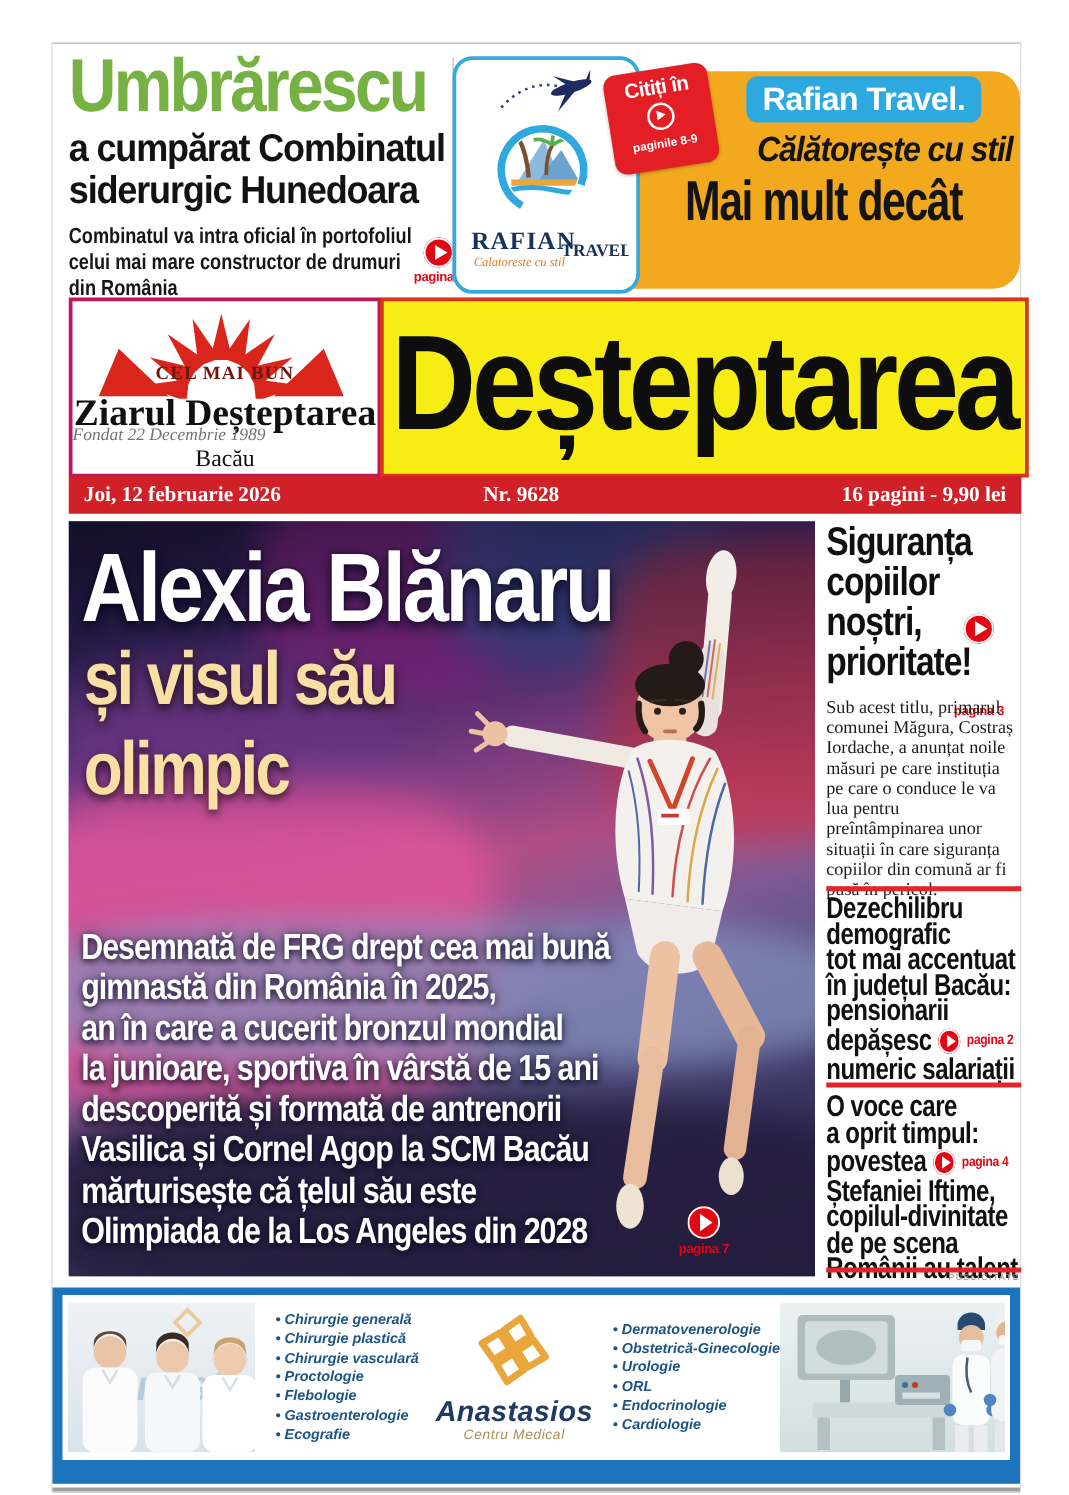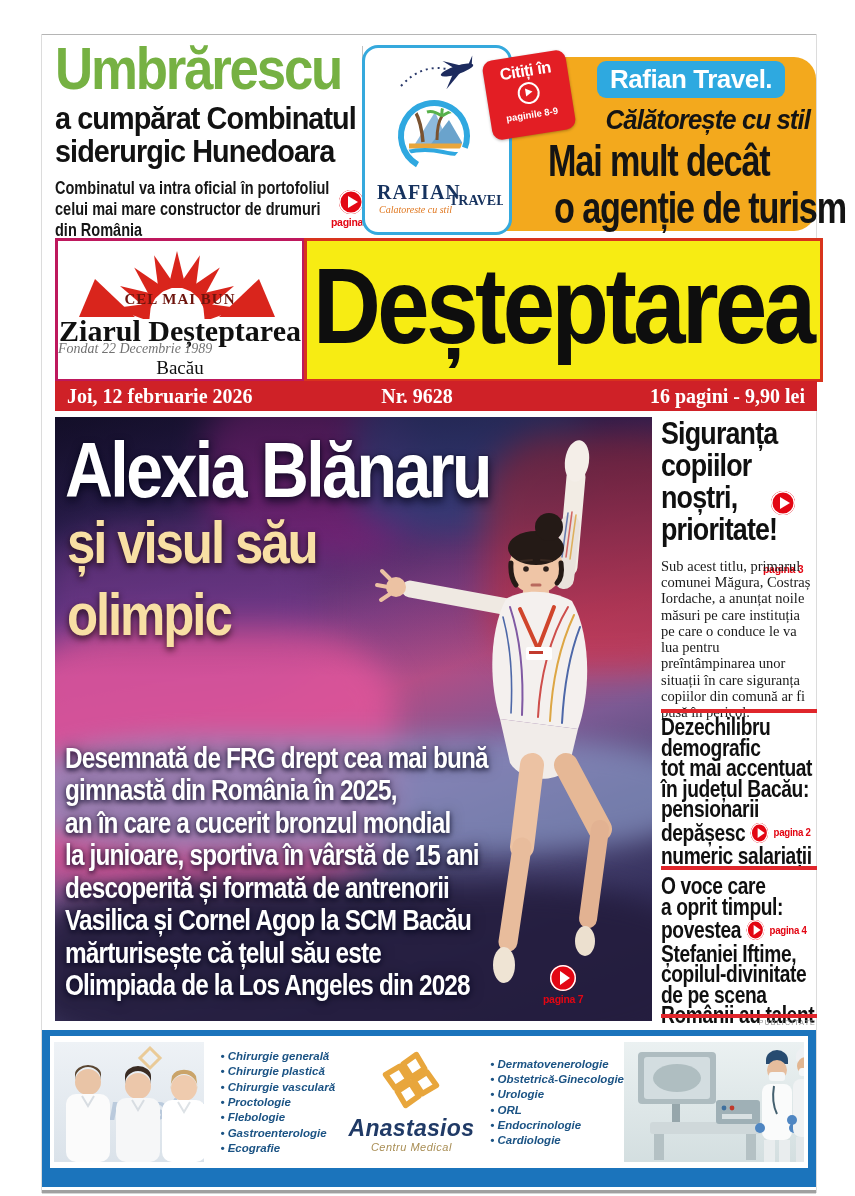--- a/index.html
+++ b/index.html
@@ -63,21 +63,21 @@
   .seal-motto{position:absolute;top:50px;width:100%;text-align:center;font-weight:bold;font-size:15px;color:#6e140d;letter-spacing:1px;}
   .seal-title{position:absolute;top:73px;width:100%;text-align:center;font-weight:bold;font-size:30px;color:#101010;}
   .seal-founded{position:absolute;top:100px;width:100%;text-align:left;font-style:italic;font-size:14px;color:#737373;}
   .seal-city{position:absolute;top:116px;width:100%;text-align:center;font-size:19px;color:#101010;}
   #mast-box{left:304px;top:238px;width:513px;height:138px;background:#F7EC13;border:3px solid #D8341D;overflow:hidden;}
   #mast-title{position:absolute;left:6px;top:-4px;font-size:108px;font-weight:bold;letter-spacing:-4px;color:#0e0e0e;
               line-height:138px;white-space:nowrap;transform:scaleX(.87);transform-origin:0 50%;}
 
   
   #info-bar{left:55px;top:381px;width:762px;height:30px;background:#CF2127;display:flex;align-items:center;
-            font-family:"Liberation Serif",serif;font-weight:bold;font-size:20px;color:#fff;}
+            font-family:"Liberation Serif",serif;font-weight:bold;font-size:17px;color:#fff;}
   #info-bar .d{width:270px;padding-left:12px;}
   #info-bar .i{width:160px;text-align:center;}
   #info-bar .w{width:230px;text-align:center;}
   #info-bar .p{flex:1;text-align:right;padding-right:12px;}
 
   
   #photo{left:55px;top:417px;width:597px;height:604px;overflow:hidden;
          background:linear-gradient(160deg,#1c1535 0%,#33245c 14%,#5c3584 26%,#8f4590 38%,#b14e86 48%,#7c5a94 60%,#4e4a78 72%,#35305c 84%,#262043 100%);}
   .blob{position:absolute;filter:blur(16px);border-radius:30%;}
   #b1{left:-50px;top:210px;width:390px;height:260px;background:#e0559b;opacity:.85;}
@@ -197,21 +197,20 @@
 
     <div class="ta-badge">
       <div class="l1">Citiți în</div>
       <span class="ring"></span>
       <div class="l2">paginile 8-9</div>
     </div>
 
     <div class="ta-brand">Rafian Travel.</div>
     <div class="ta-tagline">Călătorește cu stil</div>
     <div class="ta-big" id="ta-big1"><span>Mai mult decât</span></div>
-    <div class="ta-big" id="ta-big2"><span>o agenție de turism</span></div>
   </div>
 
   <div class="abs" id="seal">
     <svg class="abs" style="left:16px;top:2px;" width="206" height="76" viewBox="0 0 206 76">
       <g transform="translate(103,72)" fill="#D9251C">
         <polygon points="0,-64 -9,-27 9,-27" transform="rotate(-84)"></polygon>
         <polygon points="0,-64 -9,-27 9,-27" transform="rotate(-63)"></polygon>
         <polygon points="0,-64 -9,-27 9,-27" transform="rotate(-42)"></polygon>
         <polygon points="0,-64 -9,-27 9,-27" transform="rotate(-21)"></polygon>
         <polygon points="0,-64 -9,-27 9,-27"></polygon>

